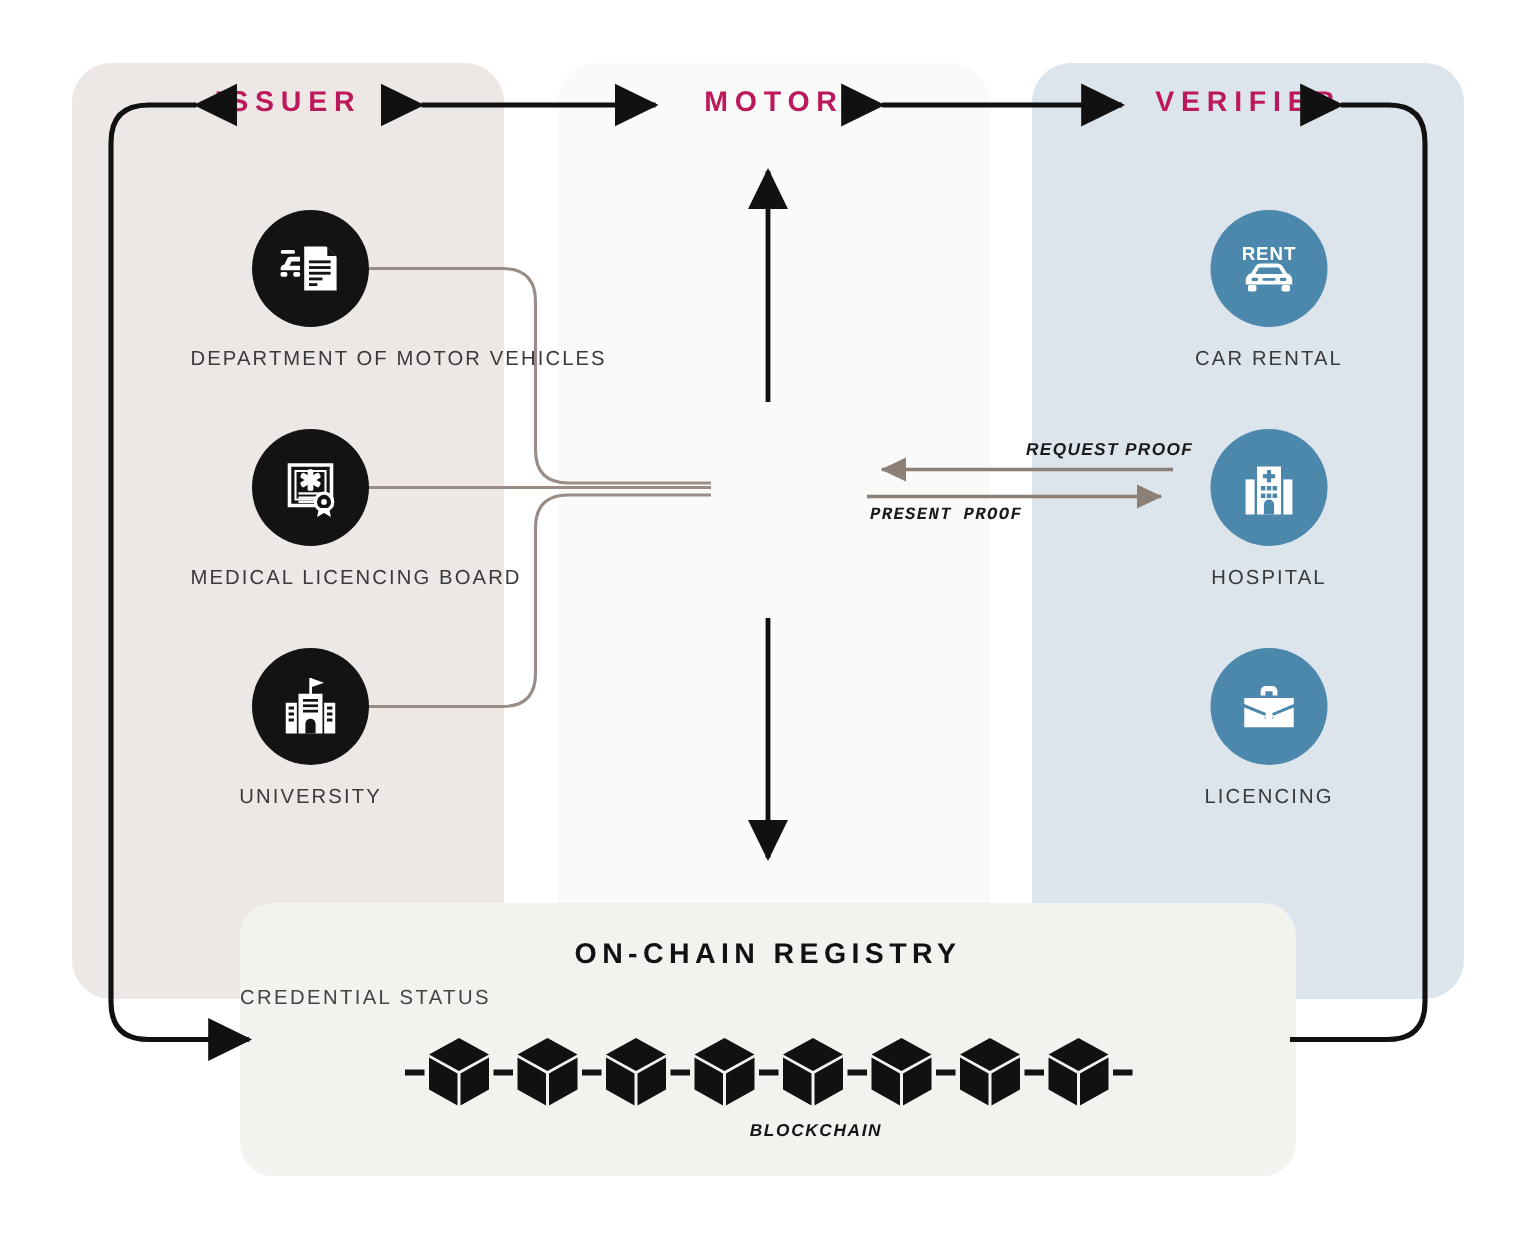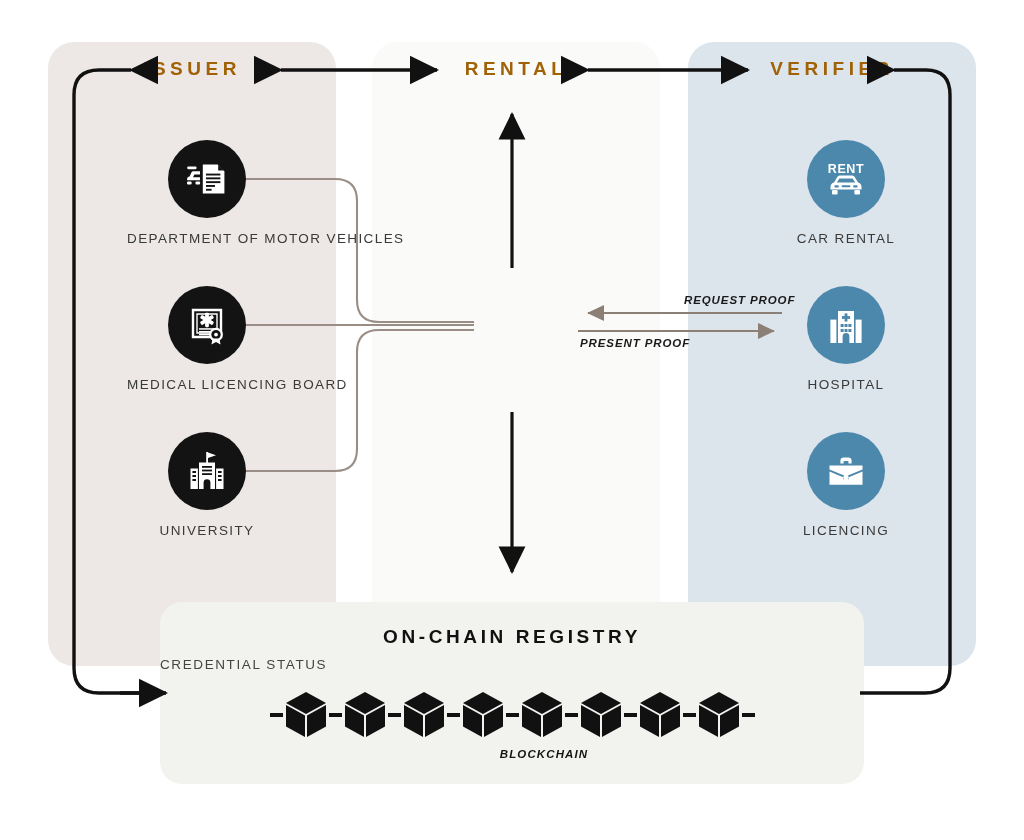--- a/index.html
+++ b/index.html
@@ -24,21 +24,21 @@
   #panel-holder   { left: 372px; top: 42px;  width: 288px; height: 624px; background: #FAFAF8; }
   #panel-verifier { left: 688px; top: 42px;  width: 288px; height: 624px; background: #DCE4EC; }
   #panel-registry { left: 160px; top: 602px; width: 704px; height: 182px; background: #F2F2EF; border-radius: 22px; }
 
   
   .col-title {
     position: absolute;
     font-size: 19px;
     font-weight: bold;
     letter-spacing: 4.5px;
-    color: #a16207;
+    color: #be185d;
     text-align: center;
     white-space: nowrap;
   }
   #title-issuer   { left: 48px;  top: 58px; width: 288px; }
   #title-holder   { left: 372px; top: 58px; width: 288px; }
   #title-verifier { left: 688px; top: 58px; width: 288px; }
 
   
   #wires {
     position: absolute; left: 0; top: 0;
@@ -84,21 +84,21 @@
   .flow-label {
     position: absolute;
     font-size: 11.5px;
     font-weight: bold;
     font-style: italic;
     letter-spacing: 0.9px;
     color: #1A1A1A;
     white-space: nowrap;
   }
   #label-request { left: 684px; top: 294px; font-style: italic; }
-  #label-present { left: 580px; top: 337px; }
+  #label-present { left: 580px; top: 337px; font-family: Liberation Mono, monospace; }
 
   
   #registry-title {
     position: absolute; left: 160px; top: 626px; width: 704px;
     text-align: center;
     font-size: 19px; font-weight: bold; letter-spacing: 3.6px; color: #111;
     white-space: nowrap;
   }
   #registry-sub {
     position: absolute; left: 160px; top: 657px; width: 704px;
@@ -126,21 +126,21 @@
 <body>
 
 <div id="stage">
 
   <div class="panel" id="panel-issuer"></div>
   <div class="panel" id="panel-holder"></div>
   <div class="panel" id="panel-verifier"></div>
   <div class="panel" id="panel-registry"></div>
 
   <div class="col-title" id="title-issuer">ISSUER</div>
-  <div class="col-title" id="title-holder">RENTAL</div>
+  <div class="col-title" id="title-holder">MOTOR</div>
   <div class="col-title" id="title-verifier">VERIFIER</div>
 
   <svg id="wires" viewBox="0 0 1024 840">
     <defs>
       <marker id="ah-black" markerWidth="9" markerHeight="9" refX="7.2" refY="4.5" orient="auto" markerUnits="strokeWidth">
         <path d="M0,0.6 L7.8,4.5 L0,8.4 Z" fill="#111"></path>
       </marker>
       <marker id="ah-black-s" markerWidth="10" markerHeight="10" refX="8" refY="5" orient="auto" markerUnits="strokeWidth">
         <path d="M0,0.8 L8.6,5 L0,9.2 Z" fill="#111"></path>
       </marker>

